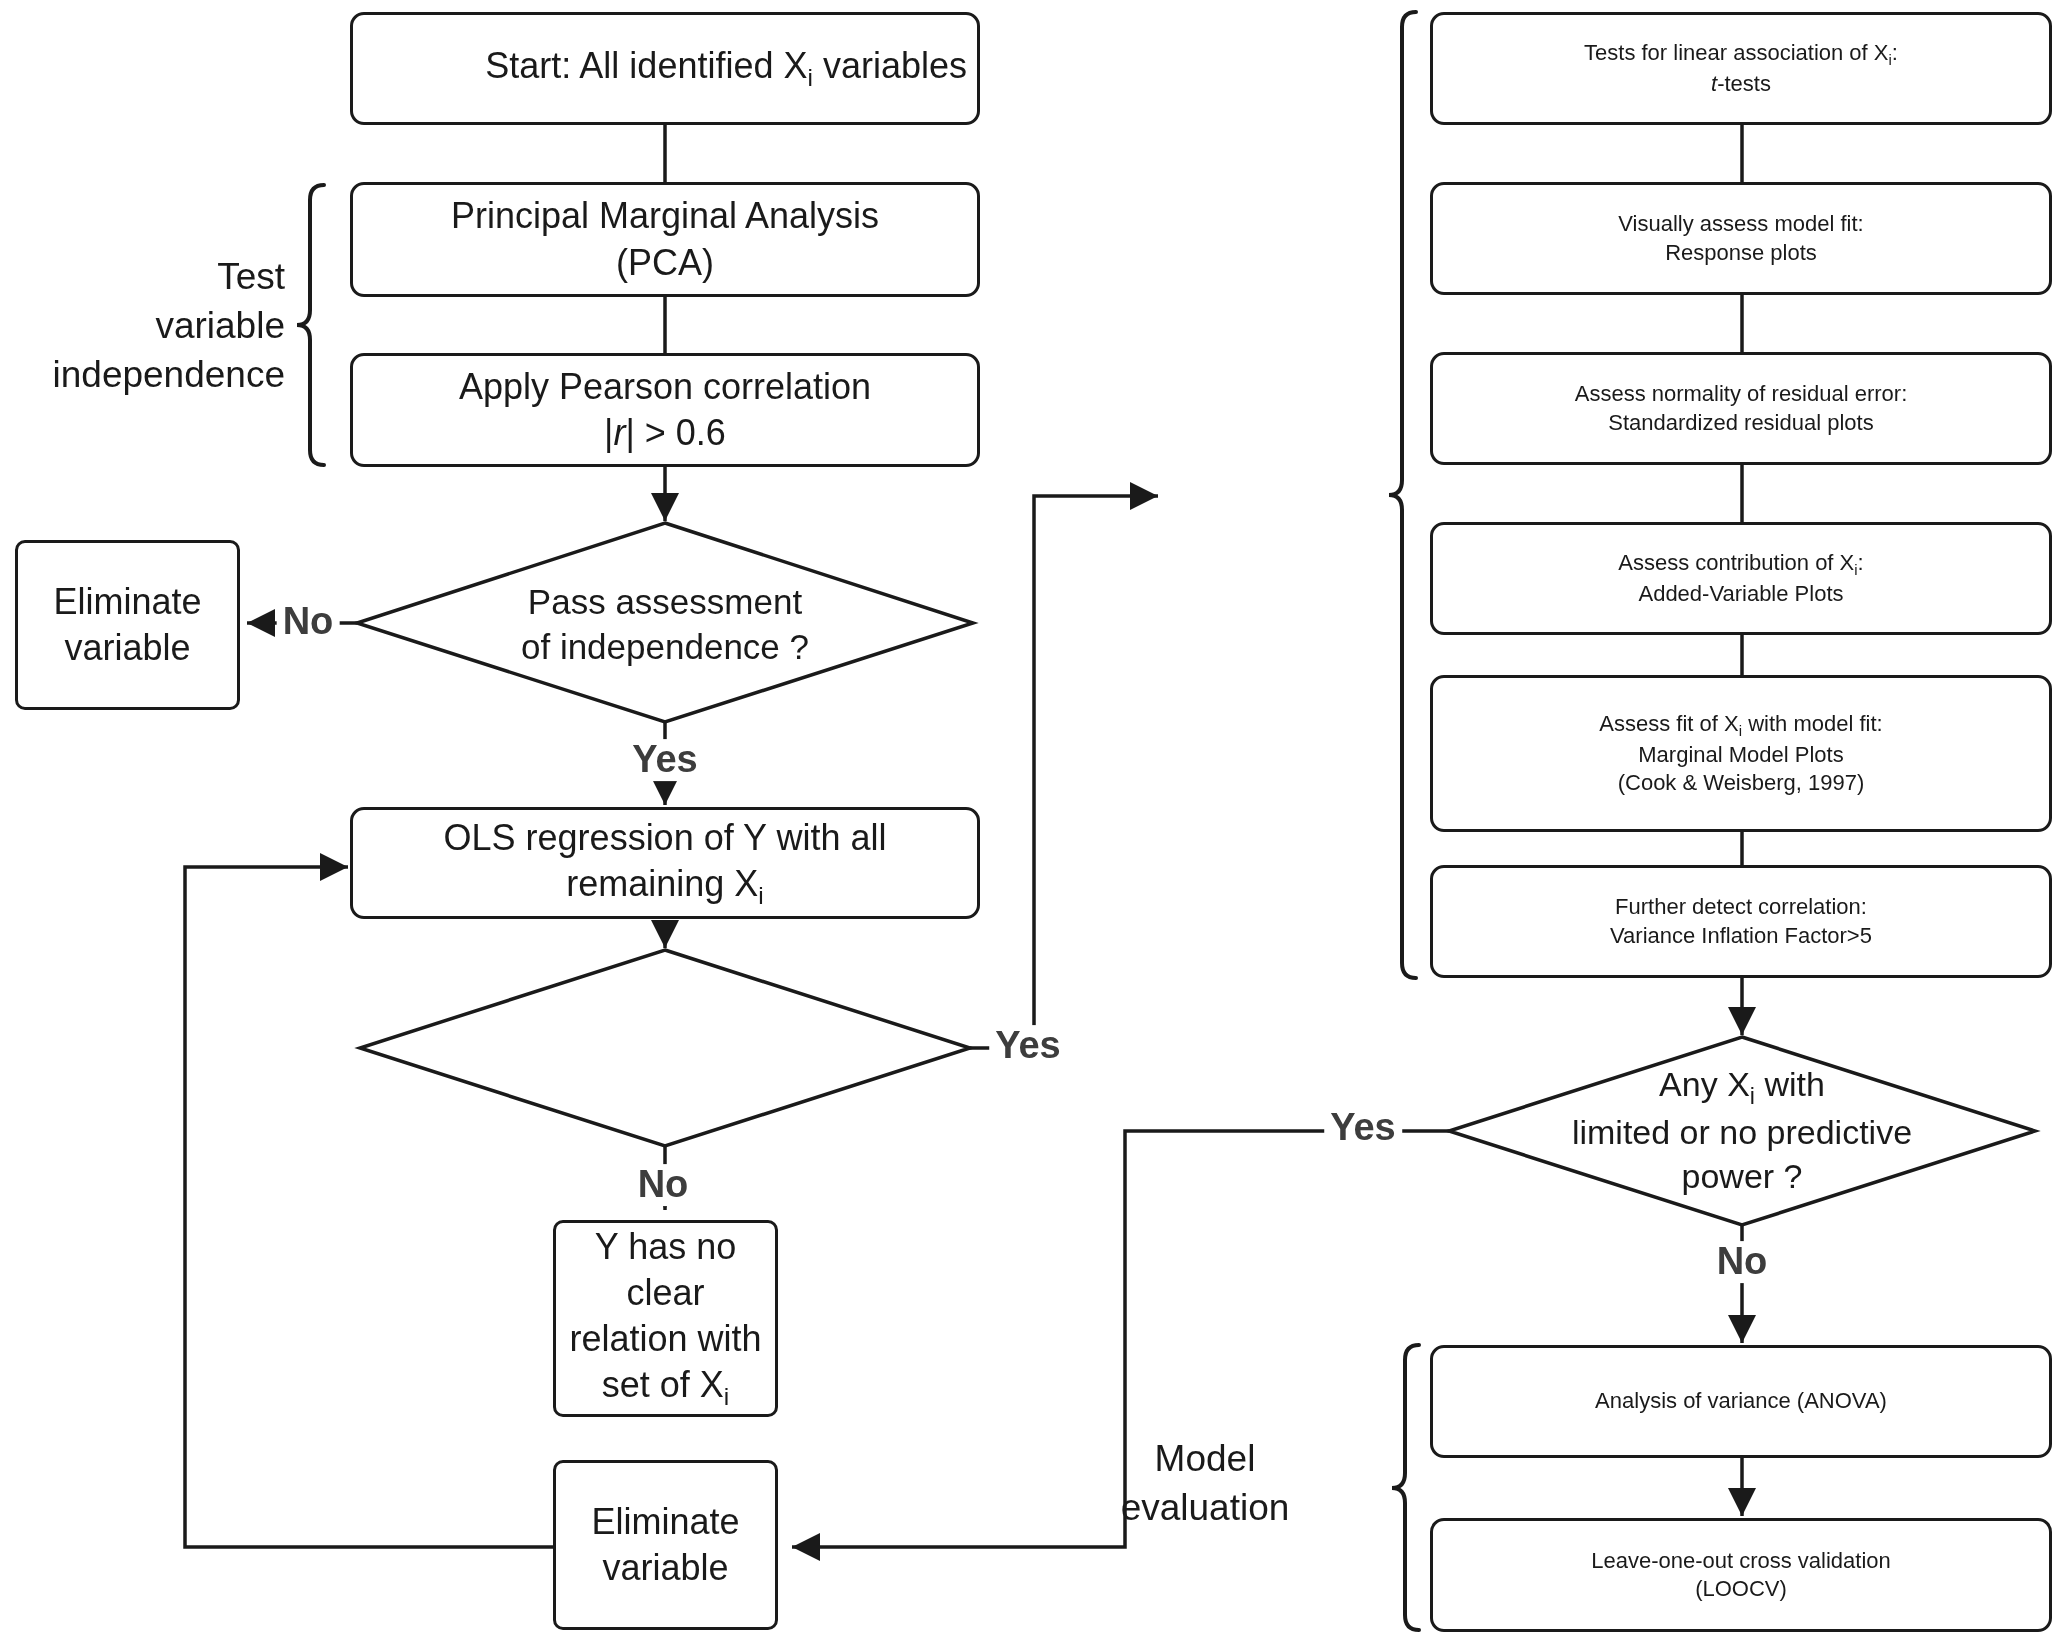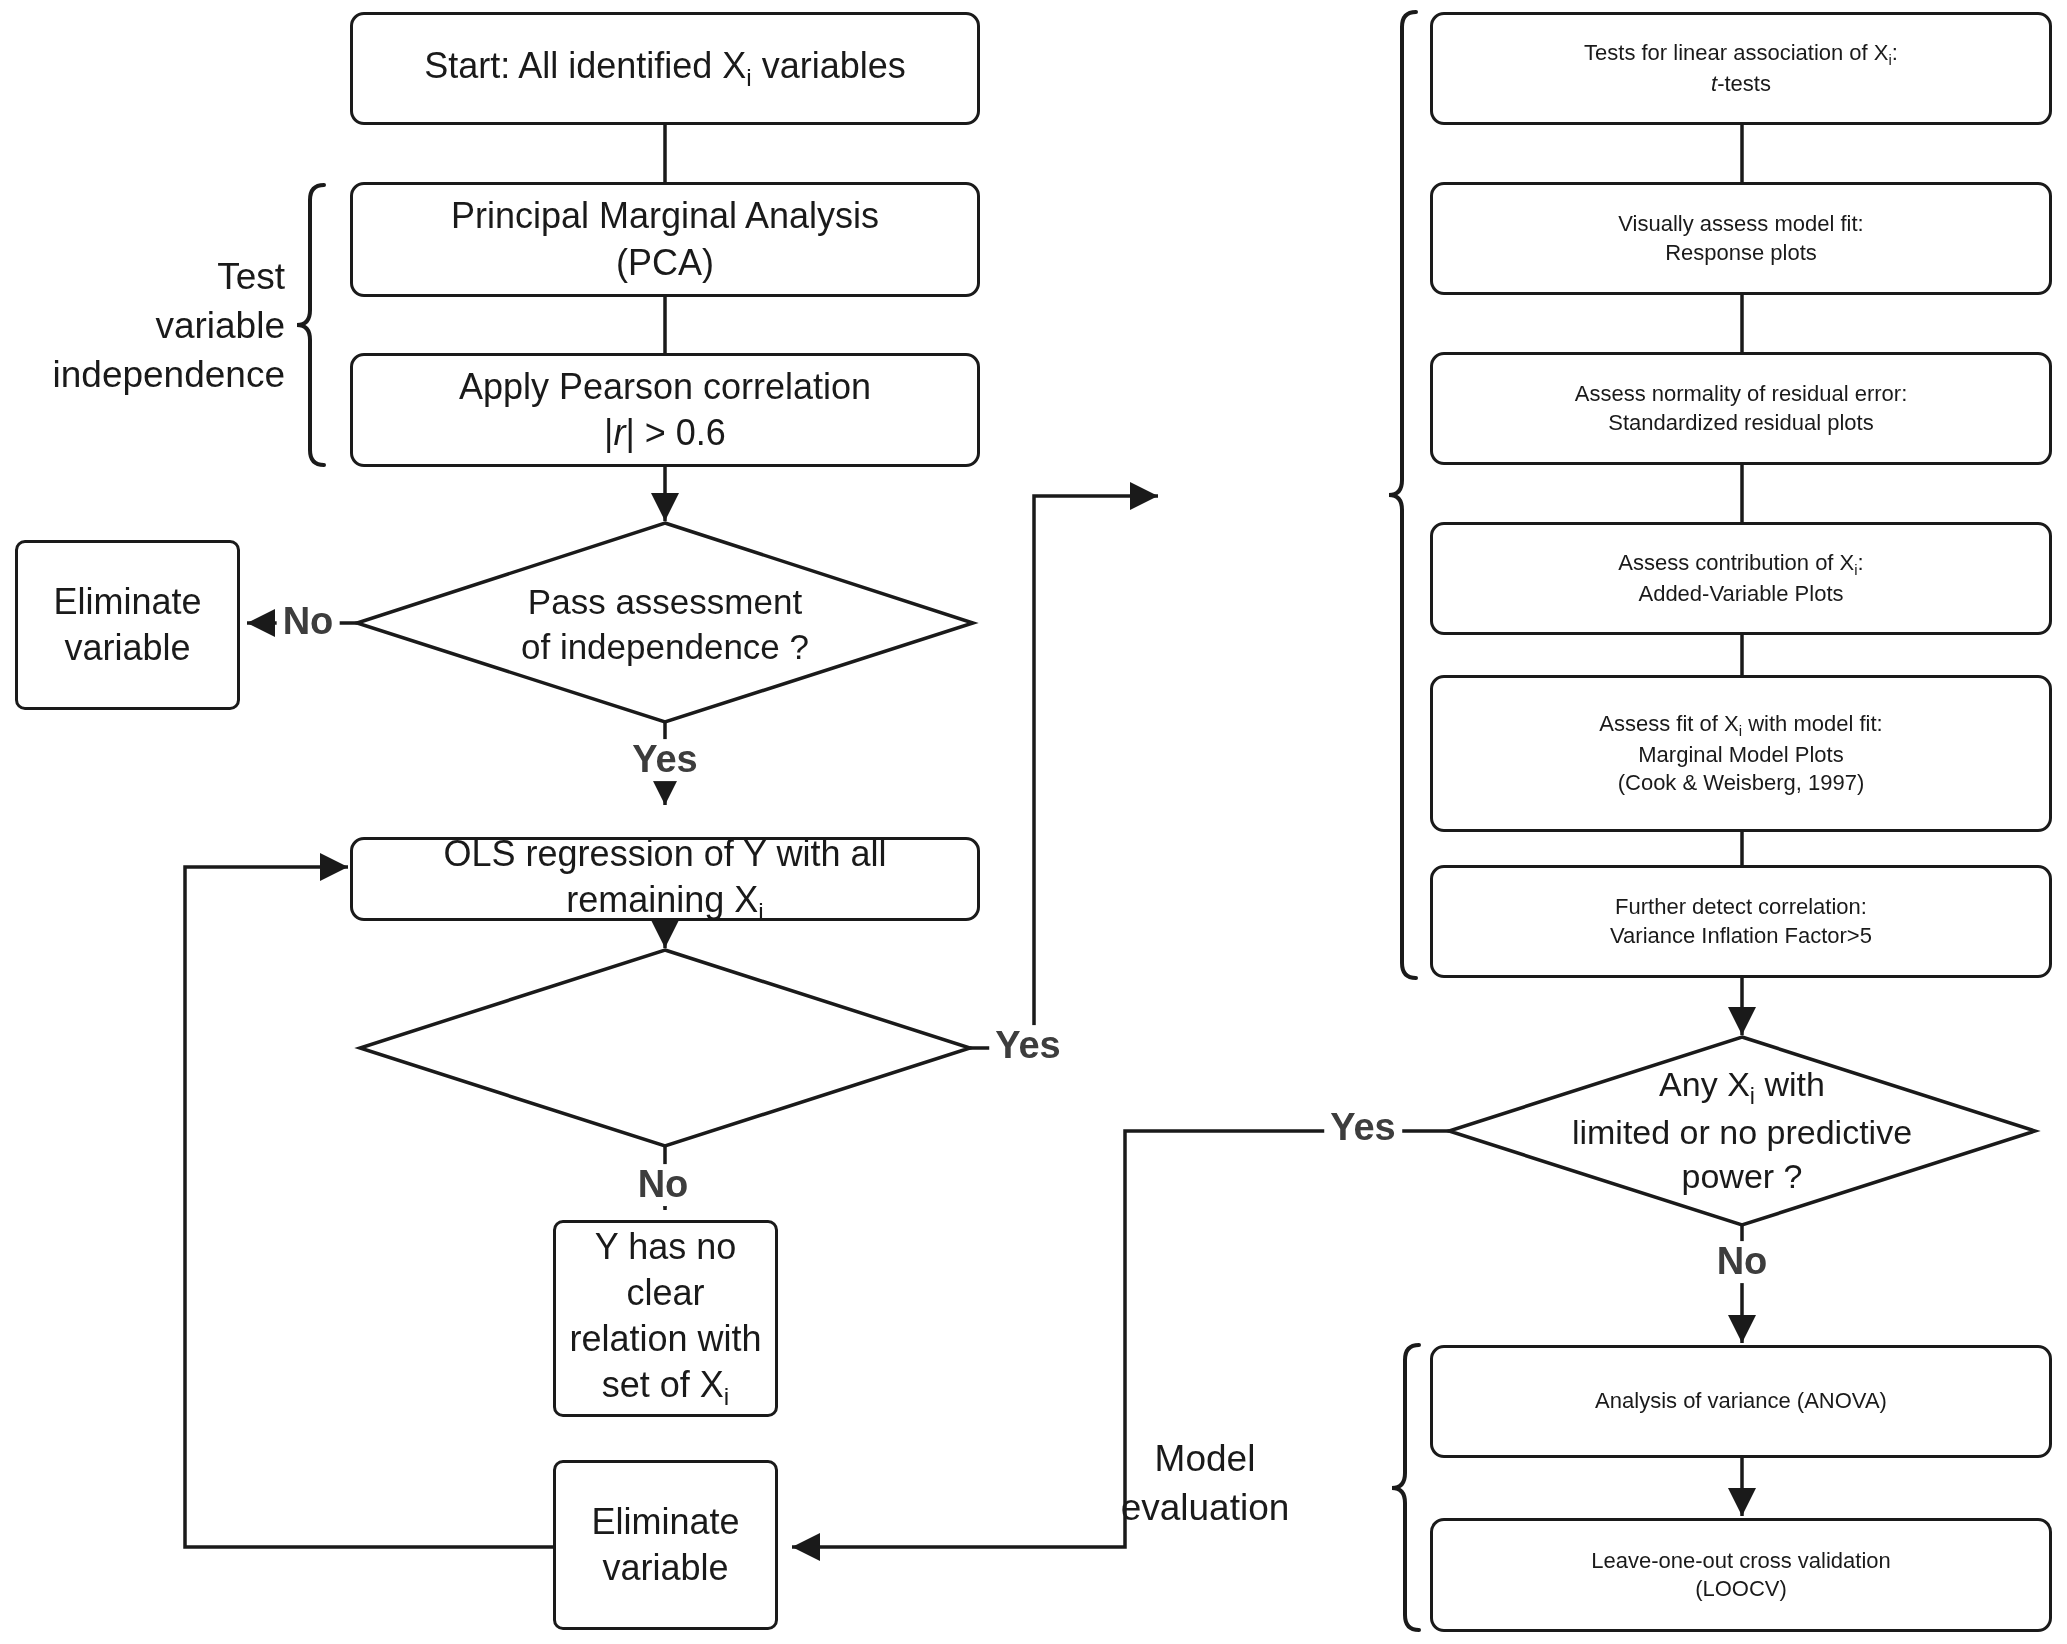--- a/index.html
+++ b/index.html
@@ -67,36 +67,36 @@
 
     <polygon fill="#ffffff" points="665,523 973,623 665,722 357,623"></polygon>
     <polygon fill="#ffffff" points="665,950 970,1048 665,1146 360,1048"></polygon>
     <polygon fill="#ffffff" points="1742,1037 2035,1131 1742,1225 1449,1131"></polygon>
 
     <path stroke-width="4" stroke-linecap="round" d="M324,185 Q310,185 310,200 L310,310 Q310,325 297,325 Q310,325 310,340 L310,450 Q310,465 324,465"></path>
     <path stroke-width="4" stroke-linecap="round" d="M1416,12 Q1402,12 1402,27 L1402,480 Q1402,495 1389,495 Q1402,495 1402,510 L1402,963 Q1402,978 1416,978"></path>
     <path stroke-width="4" stroke-linecap="round" d="M1419,1345 Q1405,1345 1405,1360 L1405,1473 Q1405,1488 1392,1488 Q1405,1488 1405,1503 L1405,1615 Q1405,1630 1419,1630"></path>
   </svg>
 
-  <div class="box f-left" style="left:350px;top:12px;width:630px;height:113px;">
+  <div class="box f-left" style="left:350px;top:12px;width:630px;height:113px;justify-content:flex-end;">
     <span class="txt"><span>Start: All identified X</span><span class="sub">i</span><span> variables</span></span>
   </div>
   <div class="box f-left" style="left:350px;top:182px;width:630px;height:115px;">
     <span class="txt">Principal Marginal Analysis
 (PCA)</span>
   </div>
   <div class="box f-left" style="left:350px;top:353px;width:630px;height:114px;">
     <span class="txt"><span>Apply Pearson correlation
 |</span><span class="it">r</span><span>| &gt; 0.6</span></span>
   </div>
   <div class="box f-left" style="left:15px;top:540px;width:225px;height:170px;border-radius:10px;">
     <span class="txt">Eliminate
 variable</span>
   </div>
-  <div class="box f-left" style="left:350px;top:837px;width:630px;height:84px;">
+  <div class="box f-left" style="left:350px;top:807px;width:630px;height:112px;">
     <span class="txt"><span>OLS regression of Y with all
 remaining X</span><span class="sub">i</span></span>
   </div>
   <div class="box f-left" style="left:553px;top:1220px;width:225px;height:197px;border-radius:10px;">
     <span class="txt"><span>Y has no
 clear
 relation with
 set of X</span><span class="sub">i</span></span>
   </div>
   <div class="box f-left" style="left:553px;top:1460px;width:225px;height:170px;border-radius:10px;">

